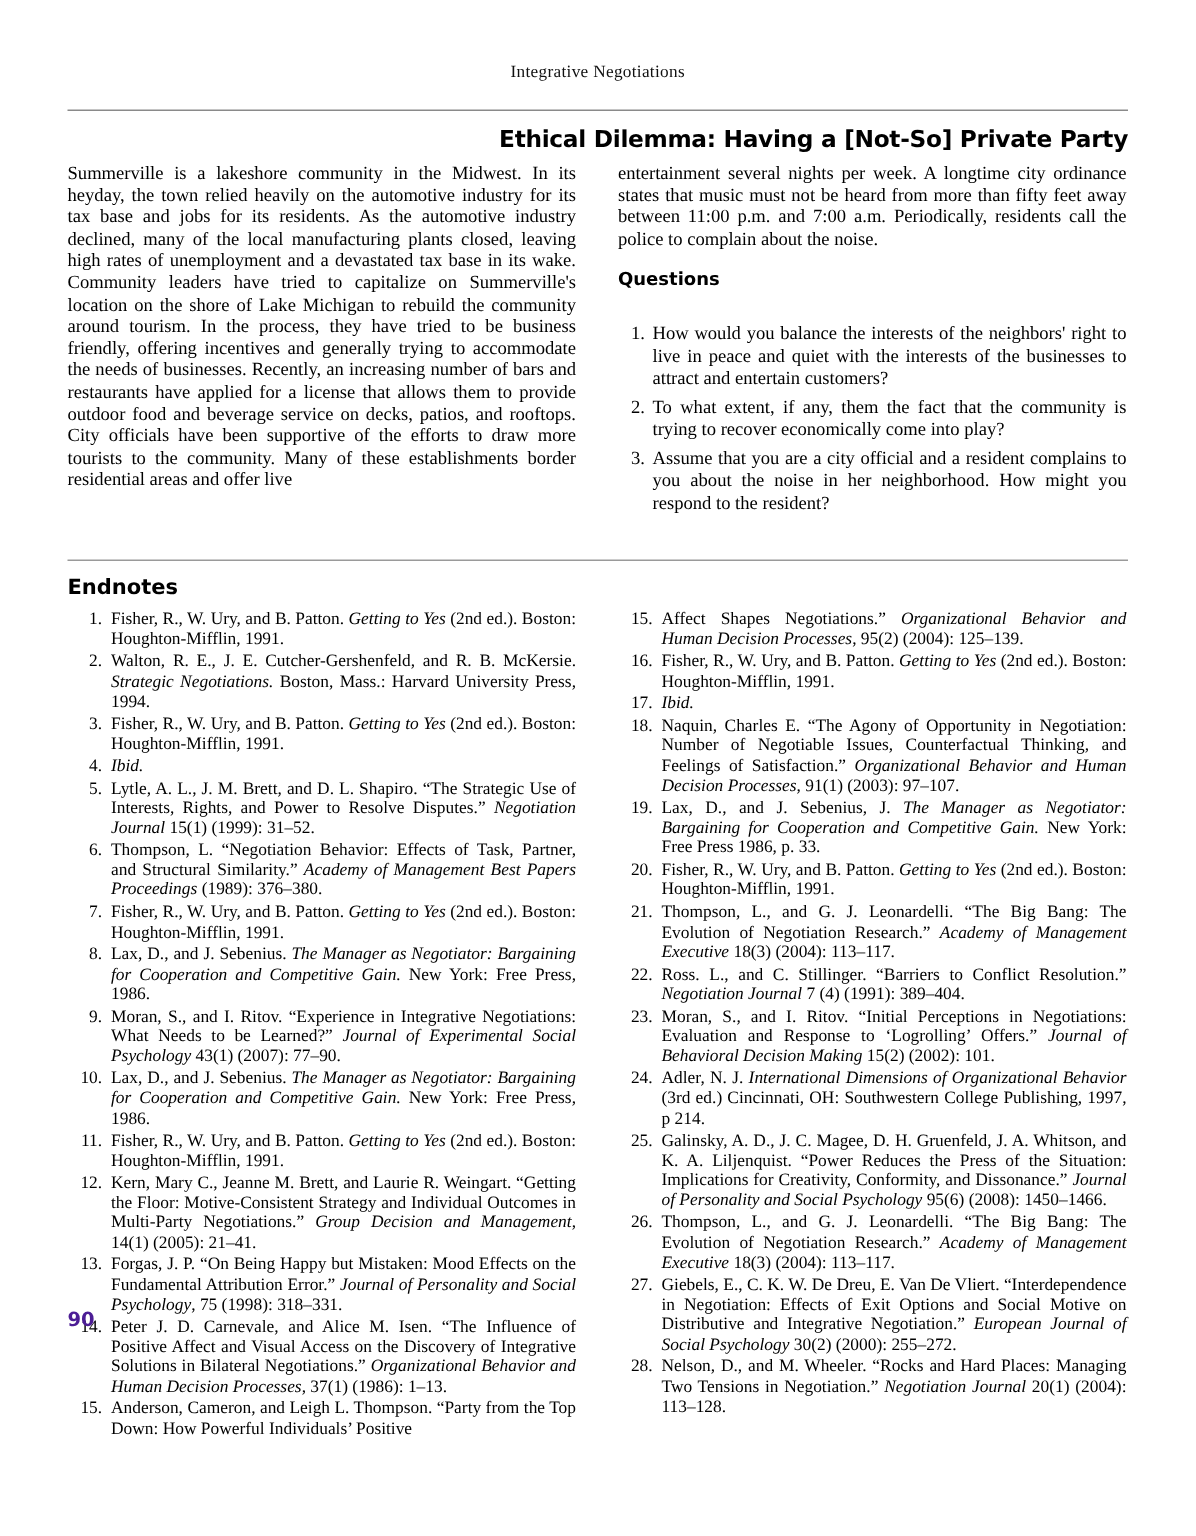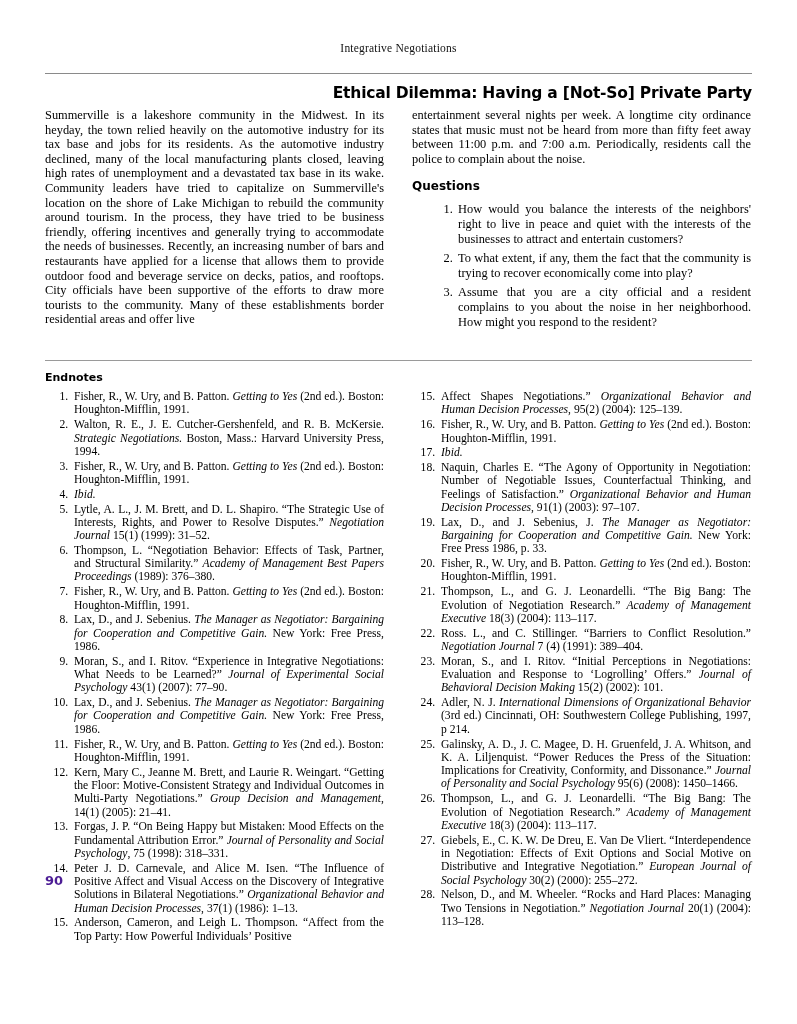--- a/index.html
+++ b/index.html
@@ -70,40 +70,39 @@
     font-size: 12.4px;
     line-height: 14.6px;
     text-align: justify;
     text-justify: inter-word;
     hyphens: auto;
   }
   .q-head {
     font-family: "DejaVu Sans", sans-serif;
     font-size: 12px;
     font-weight: bold;
-    margin: 13px 0 9px 0;
+    margin: 13px 0 22px 0;
   }
   ol.questions {
     margin: 0;
     padding-left: 21px;
     font-size: 12.4px;
     line-height: 14.6px;
   }
   ol.questions li {
     margin-bottom: 5px;
     text-align: justify;
     padding-left: 2px;
-    margin-left: 23px;
   }
   .endnotes-wrap {
     margin-top: 26px;
   }
   h2.endnotes-title {
     font-family: "DejaVu Sans", sans-serif;
-    font-size: 11px;
+    font-size: 14px;
     font-weight: bold;
     margin: 0 0 6px 0;
   }
   ol.notes {
     margin: 0;
     padding-left: 26px;
     font-size: 11.6px;
     line-height: 13.3px;
   }
   ol.notes li {
@@ -168,21 +167,21 @@
               <li>Lytle, A. L., J. M. Brett, and D. L. Shapiro. “The Strategic Use of Interests, Rights, and Power to Resolve Disputes.” <i>Negotiation Journal</i> 15(1) (1999): 31–52.</li>
               <li>Thompson, L. “Negotiation Behavior: Effects of Task, Partner, and Structural Similarity.” <i>Academy of Management Best Papers Proceedings</i> (1989): 376–380.</li>
               <li>Fisher, R., W. Ury, and B. Patton. <i>Getting to Yes</i> (2nd ed.). Boston: Houghton-Mifflin, 1991.</li>
               <li>Lax, D., and J. Sebenius. <i>The Manager as Negotiator: Bargaining for Cooperation and Competitive Gain.</i> New York: Free Press, 1986.</li>
               <li>Moran, S., and I. Ritov. “Experience in Integrative Negotiations: What Needs to be Learned?” <i>Journal of Experimental Social Psychology</i> 43(1) (2007): 77–90.</li>
               <li>Lax, D., and J. Sebenius. <i>The Manager as Negotiator: Bargaining for Cooperation and Competitive Gain.</i> New York: Free Press, 1986.</li>
               <li>Fisher, R., W. Ury, and B. Patton. <i>Getting to Yes</i> (2nd ed.). Boston: Houghton-Mifflin, 1991.</li>
               <li>Kern, Mary C., Jeanne M. Brett, and Laurie R. Weingart. “Getting the Floor: Motive-Consistent Strategy and Individual Outcomes in Multi-Party Negotiations.” <i>Group Decision and Management</i>, 14(1) (2005): 21–41.</li>
               <li>Forgas, J. P. “On Being Happy but Mistaken: Mood Effects on the Fundamental Attribution Error.” <i>Journal of Personality and Social Psychology</i>, 75 (1998): 318–331.</li>
               <li>Peter J. D. Carnevale, and Alice M. Isen. “The Influence of Positive Affect and Visual Access on the Discovery of Integrative Solutions in Bilateral Negotiations.” <i>Organizational Behavior and Human Decision Processes</i>, 37(1) (1986): 1–13.</li>
-              <li>Anderson, Cameron, and Leigh L. Thompson. “Affect from the Top Party: How Powerful Individuals’ Positive</li>
+              <li>Anderson, Cameron, and Leigh L. Thompson. “Party from the Top Down: How Powerful Individuals’ Positive</li>
             </ol>
         </div>
         <div class="col notes-right">
           <ol class="notes" start="15">
               <li>Affect Shapes Negotiations.” <i>Organizational Behavior and Human Decision Processes</i>, 95(2) (2004): 125–139.</li>
               <li>Fisher, R., W. Ury, and B. Patton. <i>Getting to Yes</i> (2nd ed.). Boston: Houghton-Mifflin, 1991.</li>
               <li><i>Ibid.</i></li>
               <li>Naquin, Charles E. “The Agony of Opportunity in Negotiation: Number of Negotiable Issues, Counterfactual Thinking, and Feelings of Satisfaction.” <i>Organizational Behavior and Human Decision Processes</i>, 91(1) (2003): 97–107.</li>
               <li>Lax, D., and J. Sebenius, J. <i>The Manager as Negotiator: Bargaining for Cooperation and Competitive Gain.</i> New York: Free Press 1986, p. 33.</li>
               <li>Fisher, R., W. Ury, and B. Patton. <i>Getting to Yes</i> (2nd ed.). Boston: Houghton-Mifflin, 1991.</li>

